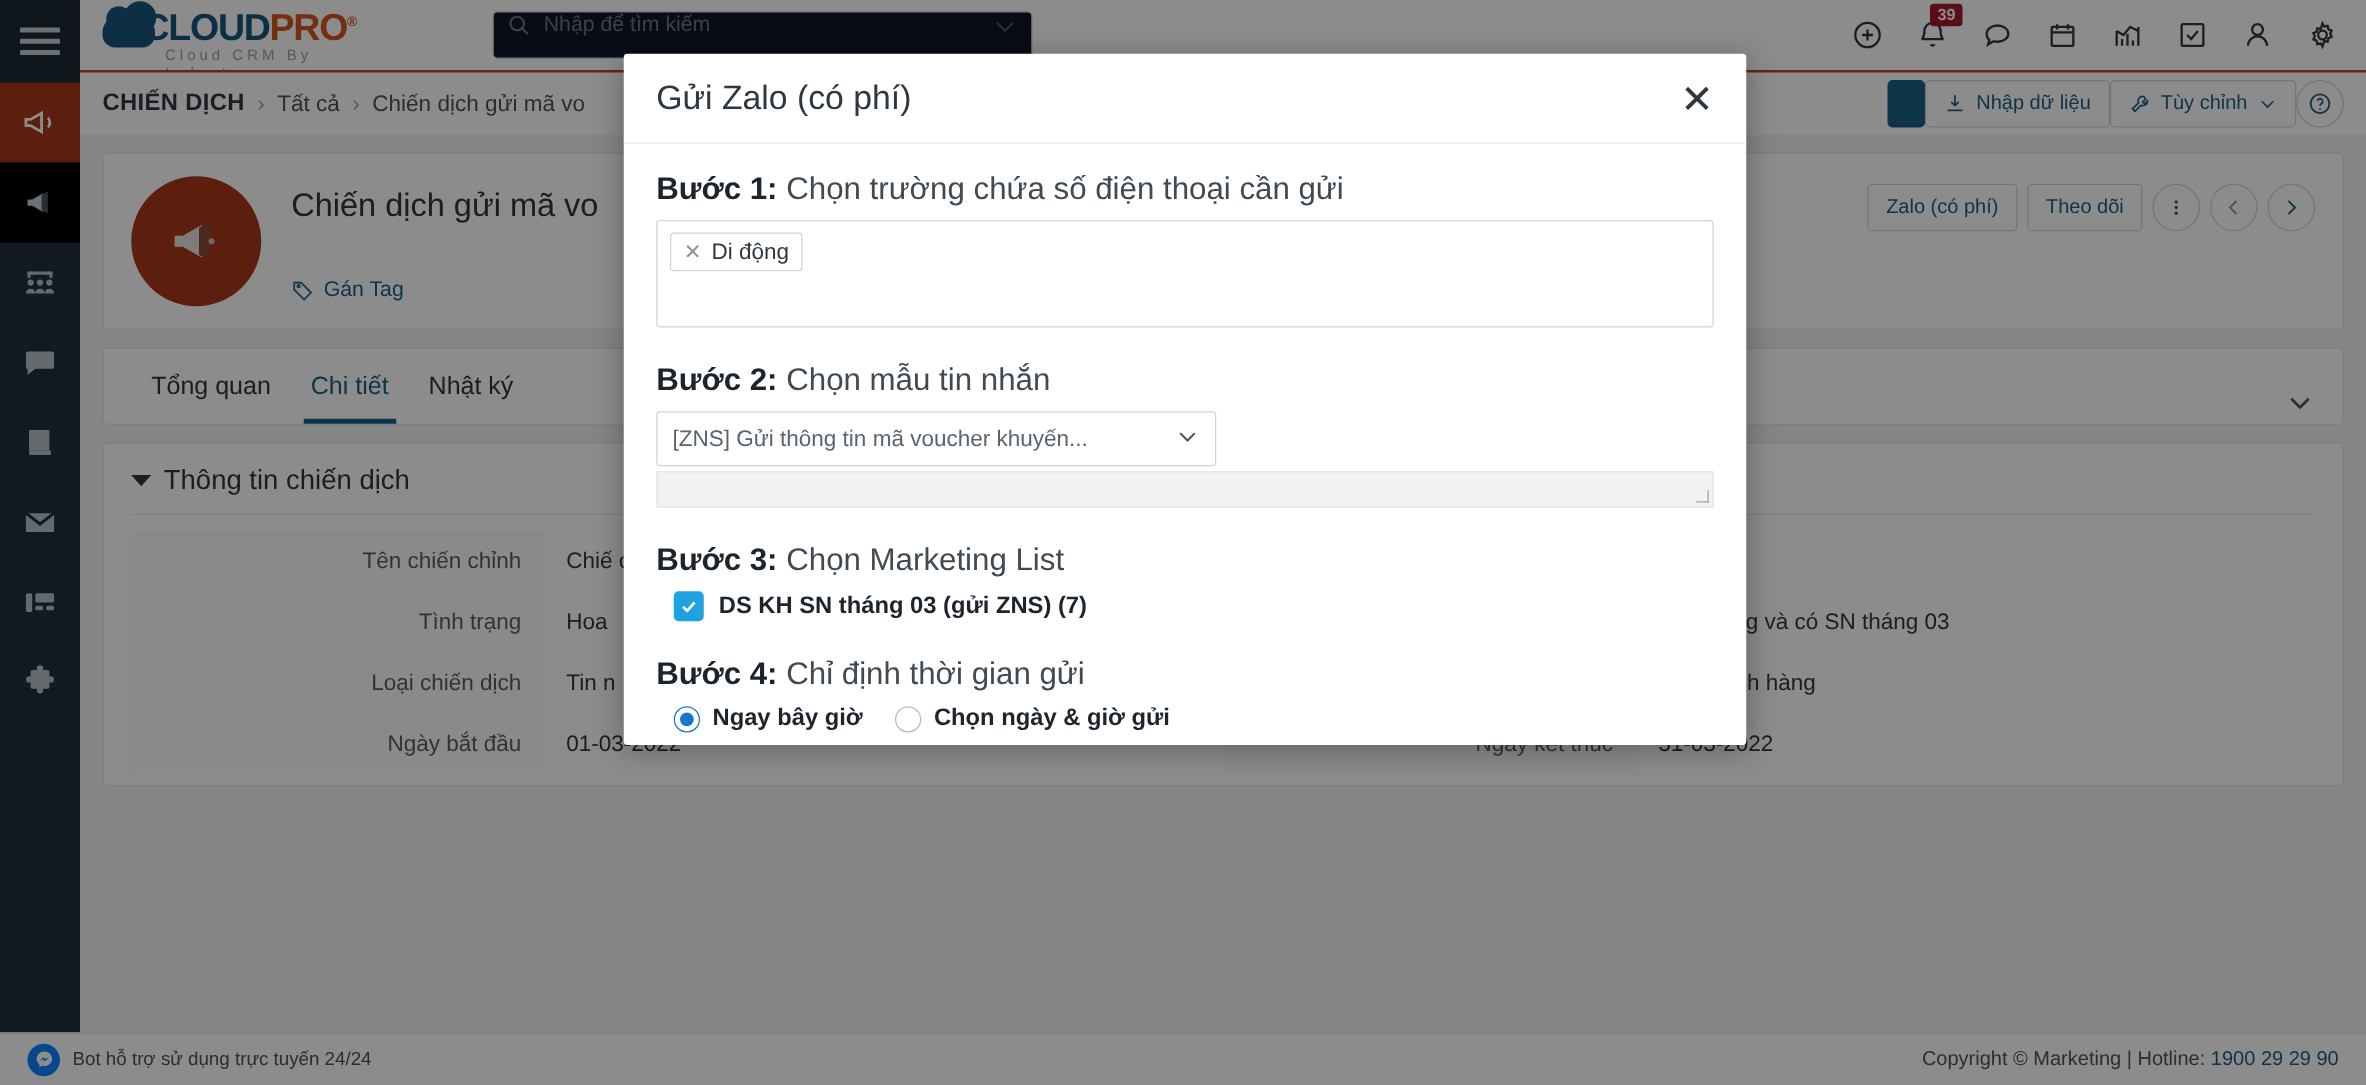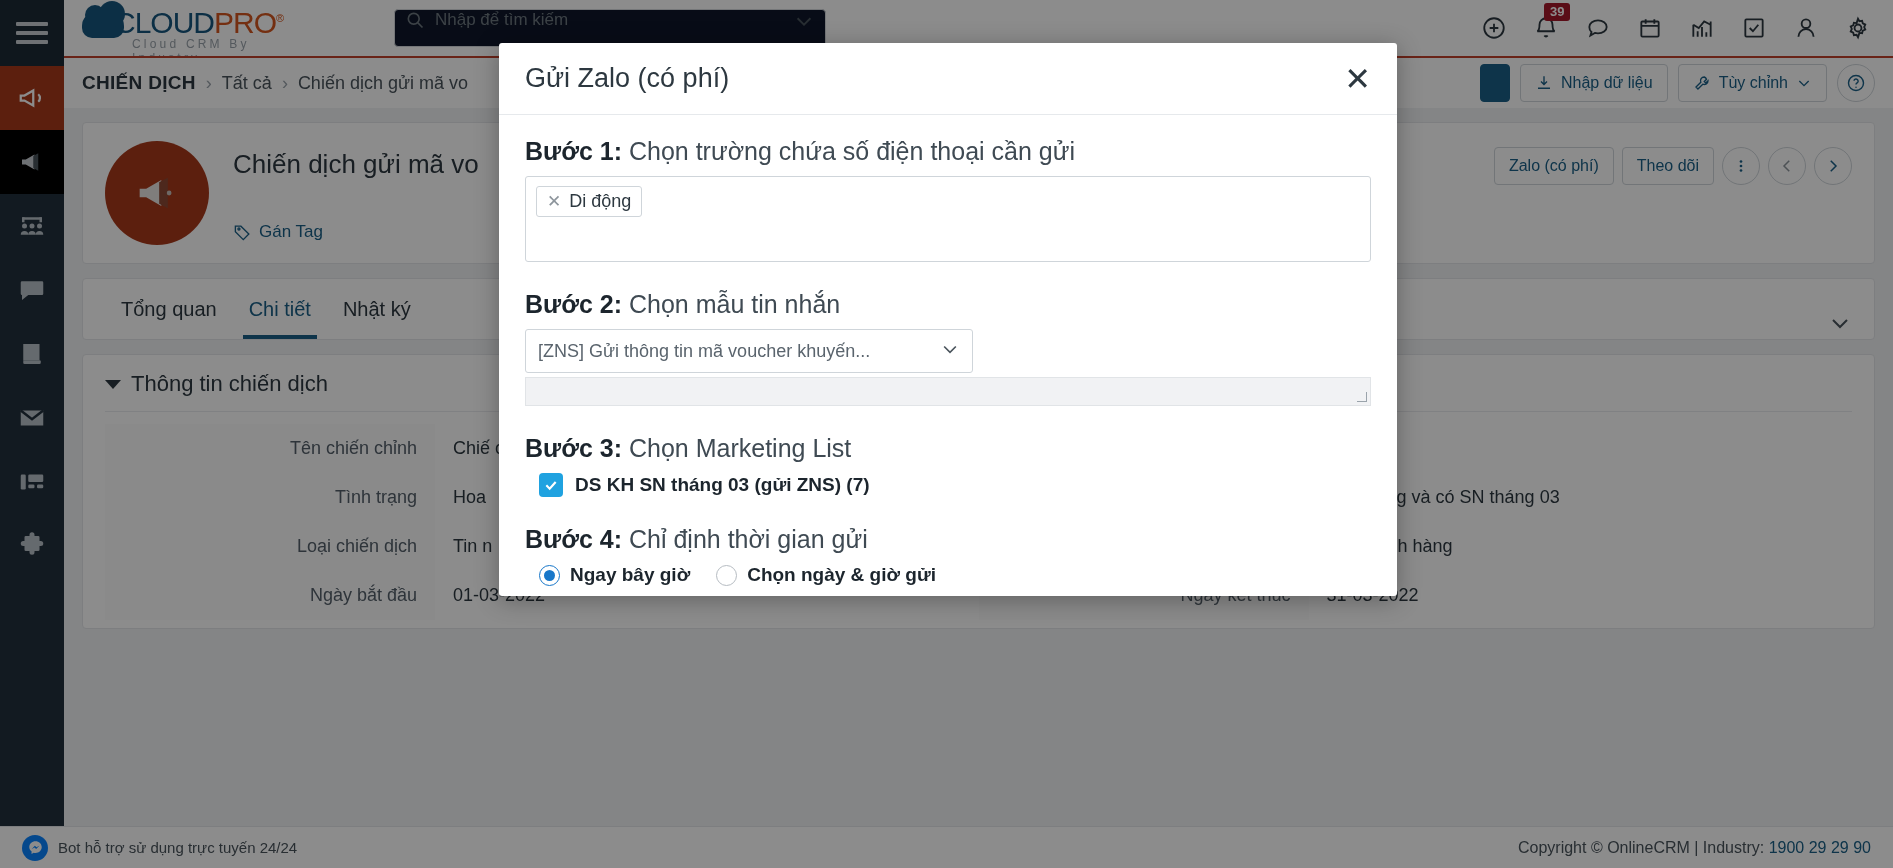--- a/index.html
+++ b/index.html
@@ -50,21 +50,21 @@
   .logo-cloud:before {
     content: ""; position: absolute; left: 3px; top: -7px; width: 20px; height: 20px;
     border-radius: 50%; background: #17577f;
   }
   .logo-cloud:after {
     content: ""; position: absolute; left: 17px; top: -11px; width: 26px; height: 26px;
     border-radius: 50%; background: #17577f;
   }
   .logo-text {
     position: absolute; left: 40px; top: 4px;
-    font-size: 30px; font-weight: 400; letter-spacing: -1px; line-height: 1;
+    font-size: 30px; font-weight: 700; letter-spacing: -1px; line-height: 1;
   }
   .logo-text .a { color: #17577f; }
   .logo-text .b { color: #d4561f; }
   .logo-reg { font-size: 11px; vertical-align: super; color: #d4561f; }
   .logo-tag {
     position: absolute; left: 58px; top: 33px;
     font-size: 12px; color: #9aa3ab; letter-spacing: 3.2px;
   }
 
   .searchbox {
@@ -87,21 +87,21 @@
   
   .crumbbar {
     position: absolute; left: 64px; top: 56px; right: 0; height: 52px;
     background: #fff; border-top: 2px solid #c0412a;
     display: flex; align-items: center; padding: 0 18px;
   }
   .crumb-module { font-size: 19px; font-weight: 700; color: #2d3840; letter-spacing: .3px; }
   .crumb-sep { margin: 0 10px; color: #9aa3ab; font-size: 18px; }
   .crumb-link { font-size: 18px; color: #4a545c; }
   .crumb-cur { font-size: 18px; color: #4a545c; }
-  .crumbbar .right { margin-left: auto; display: flex; align-items: center; gap: 10px; }
+  .crumbbar .right { margin-left: auto; display: flex; align-items: center; }
   .btn {
     border: 1px solid #cfd5da; border-radius: 4px; background: #fff;
     height: 38px; padding: 0 14px; display: flex; align-items: center; gap: 8px;
     font-size: 16px; color: #1b6087; white-space: nowrap;
   }
   .btn.primary { background: #1b6087; color: #fff; border-color: #1b6087; }
   .btn.round { width: 38px; padding: 0; justify-content: center; border-radius: 19px; }
 
   
   .content { position: absolute; left: 64px; top: 108px; right: 0; bottom: 42px; padding: 14px 18px; overflow: hidden; }
@@ -480,21 +480,21 @@
     <div class="footbar">
       <div class="foot-left">
         <span class="msg-dot">
           <svg viewBox="0 0 24 24" width="17" height="17" fill="#fff">
               <path d="M12 3C7 3 3.2 6.7 3.2 11.2c0 2.5 1.2 4.8 3.2 6.2V21l3-1.7c.8.2 1.7.3 2.6.3 5 0 8.8-3.7 8.8-8.3S17 3 12 3zm.9 11.1L10.7 12l-4 2.2 4.4-4.7 2.3 2.1 4-2.2-4.5 4.7z"></path>
             </svg>
         </span>
         <span>Bot hỗ trợ sử dụng trực tuyến 24/24</span>
       </div>
       <div class="foot-right">
-        <span>Copyright © OnlineCRM | Industry: </span><a href="#">1900 29 29 90</a>
+        <span>Copyright © Marketing | Hotline: </span><a href="#">1900 29 29 90</a>
       </div>
     </div>
   </div>
 
   <div class="overlay"></div>
 
   <div class="modal">
     <div class="modal-head">
       <div class="modal-title">Gửi Zalo (có phí)</div>
       <div class="modal-x">✕</div>

